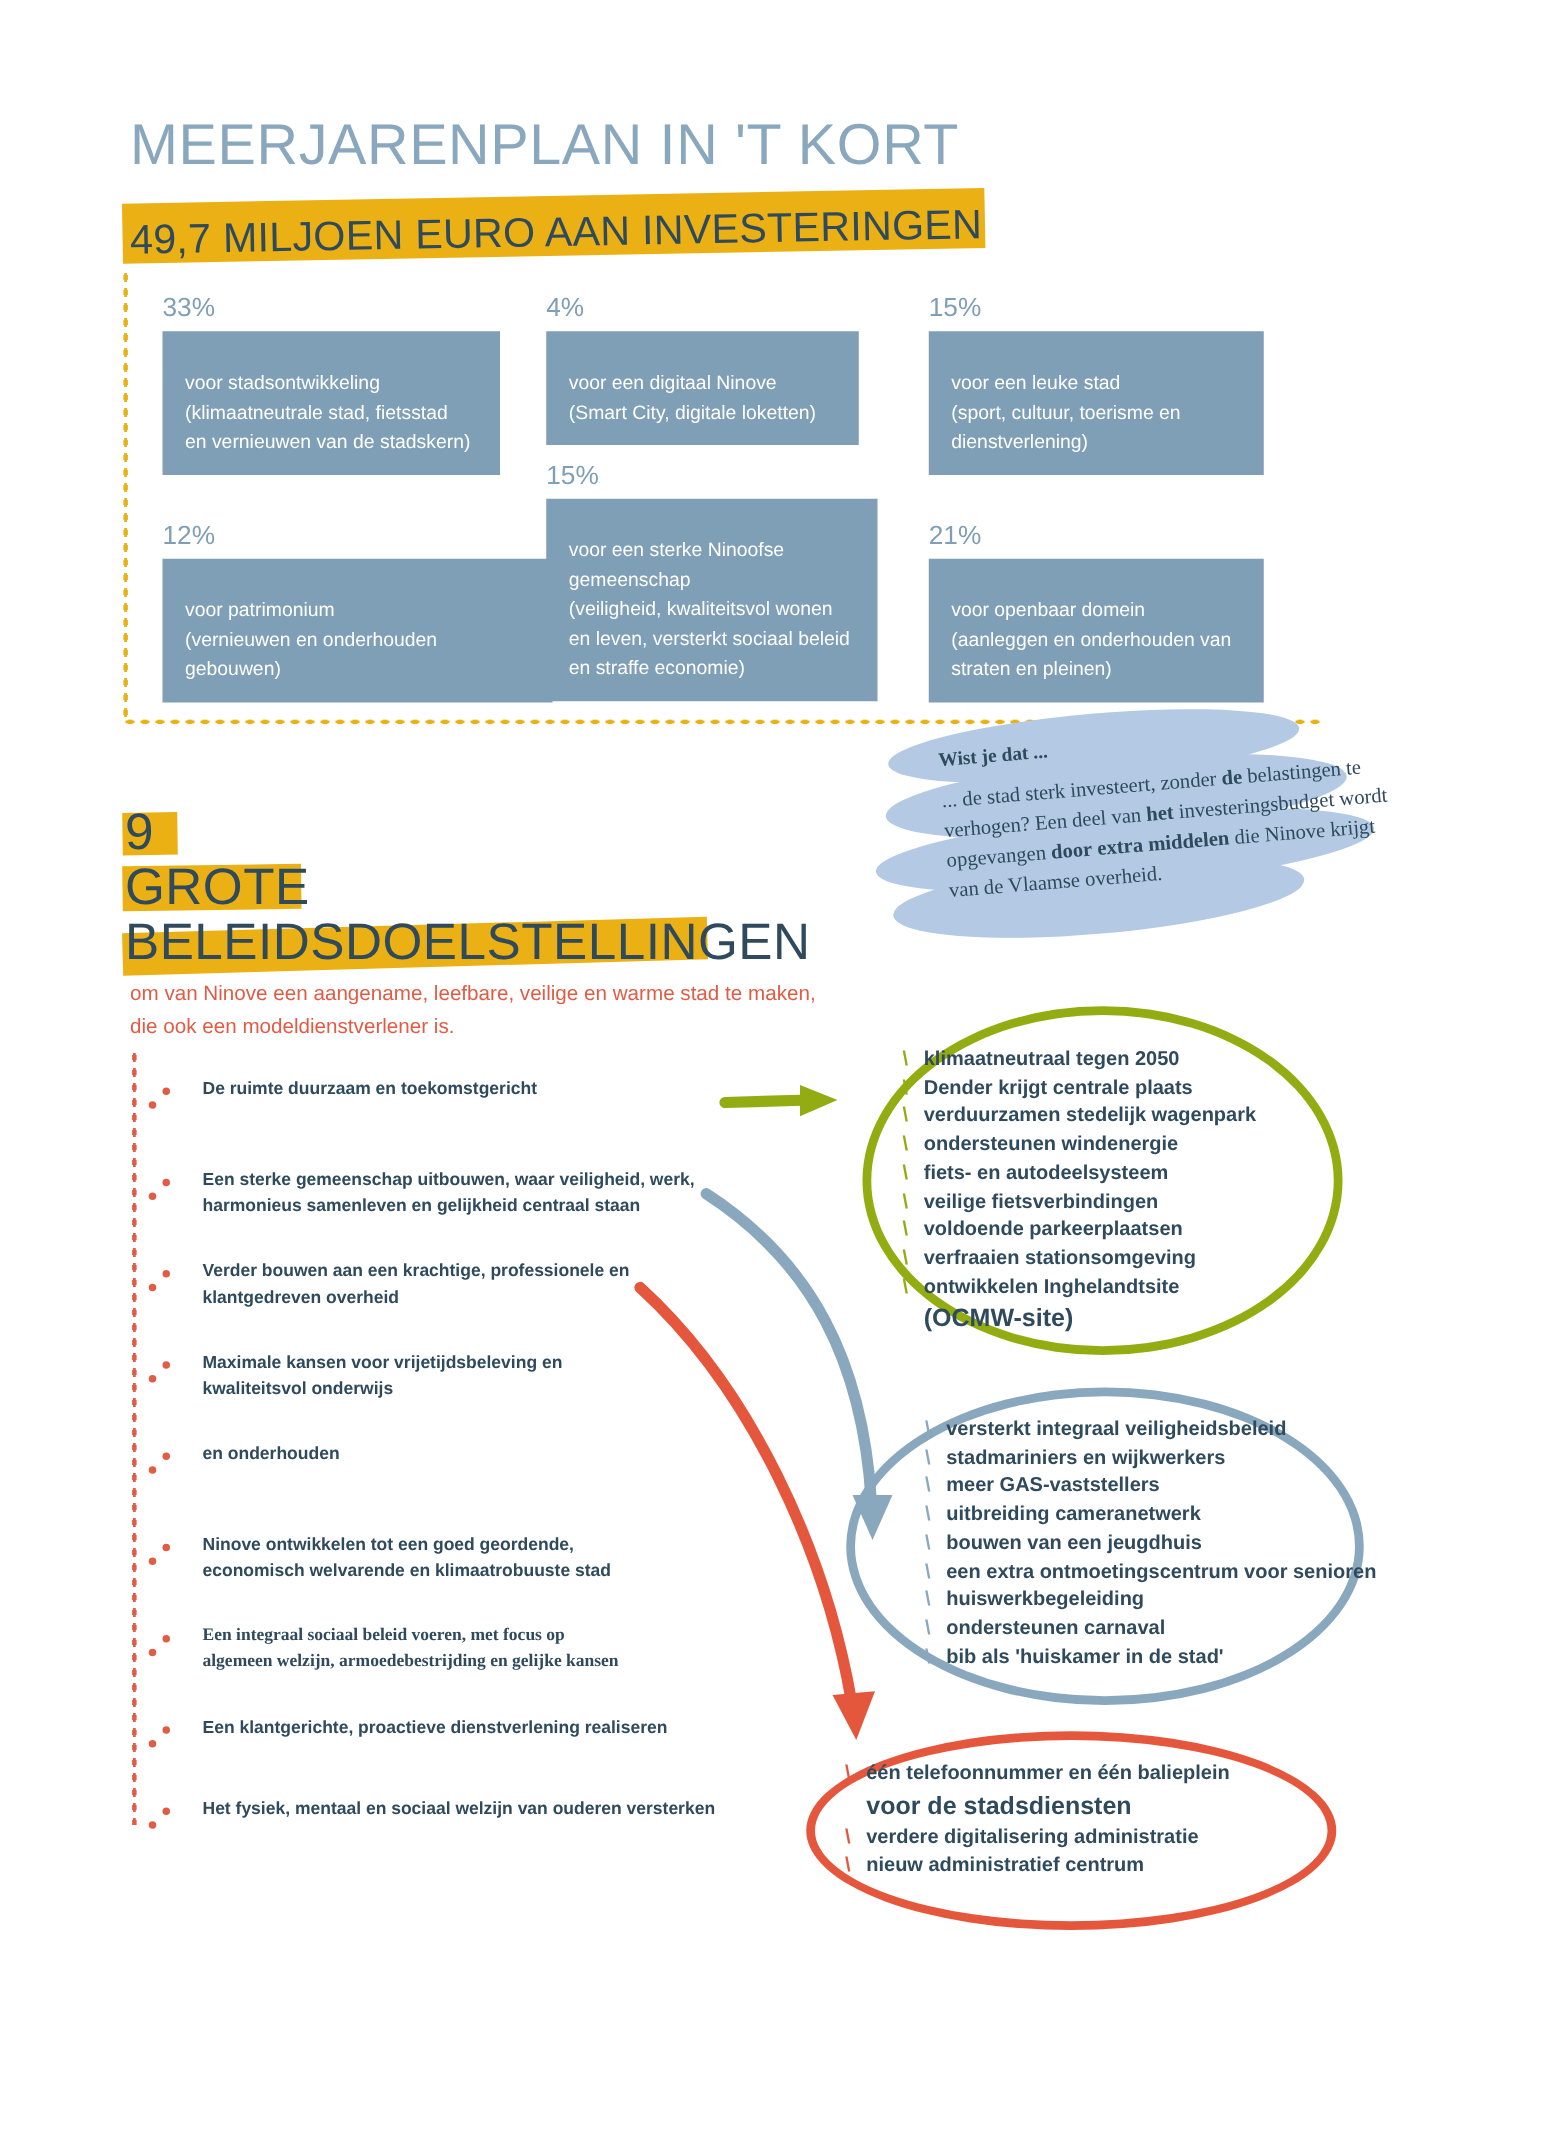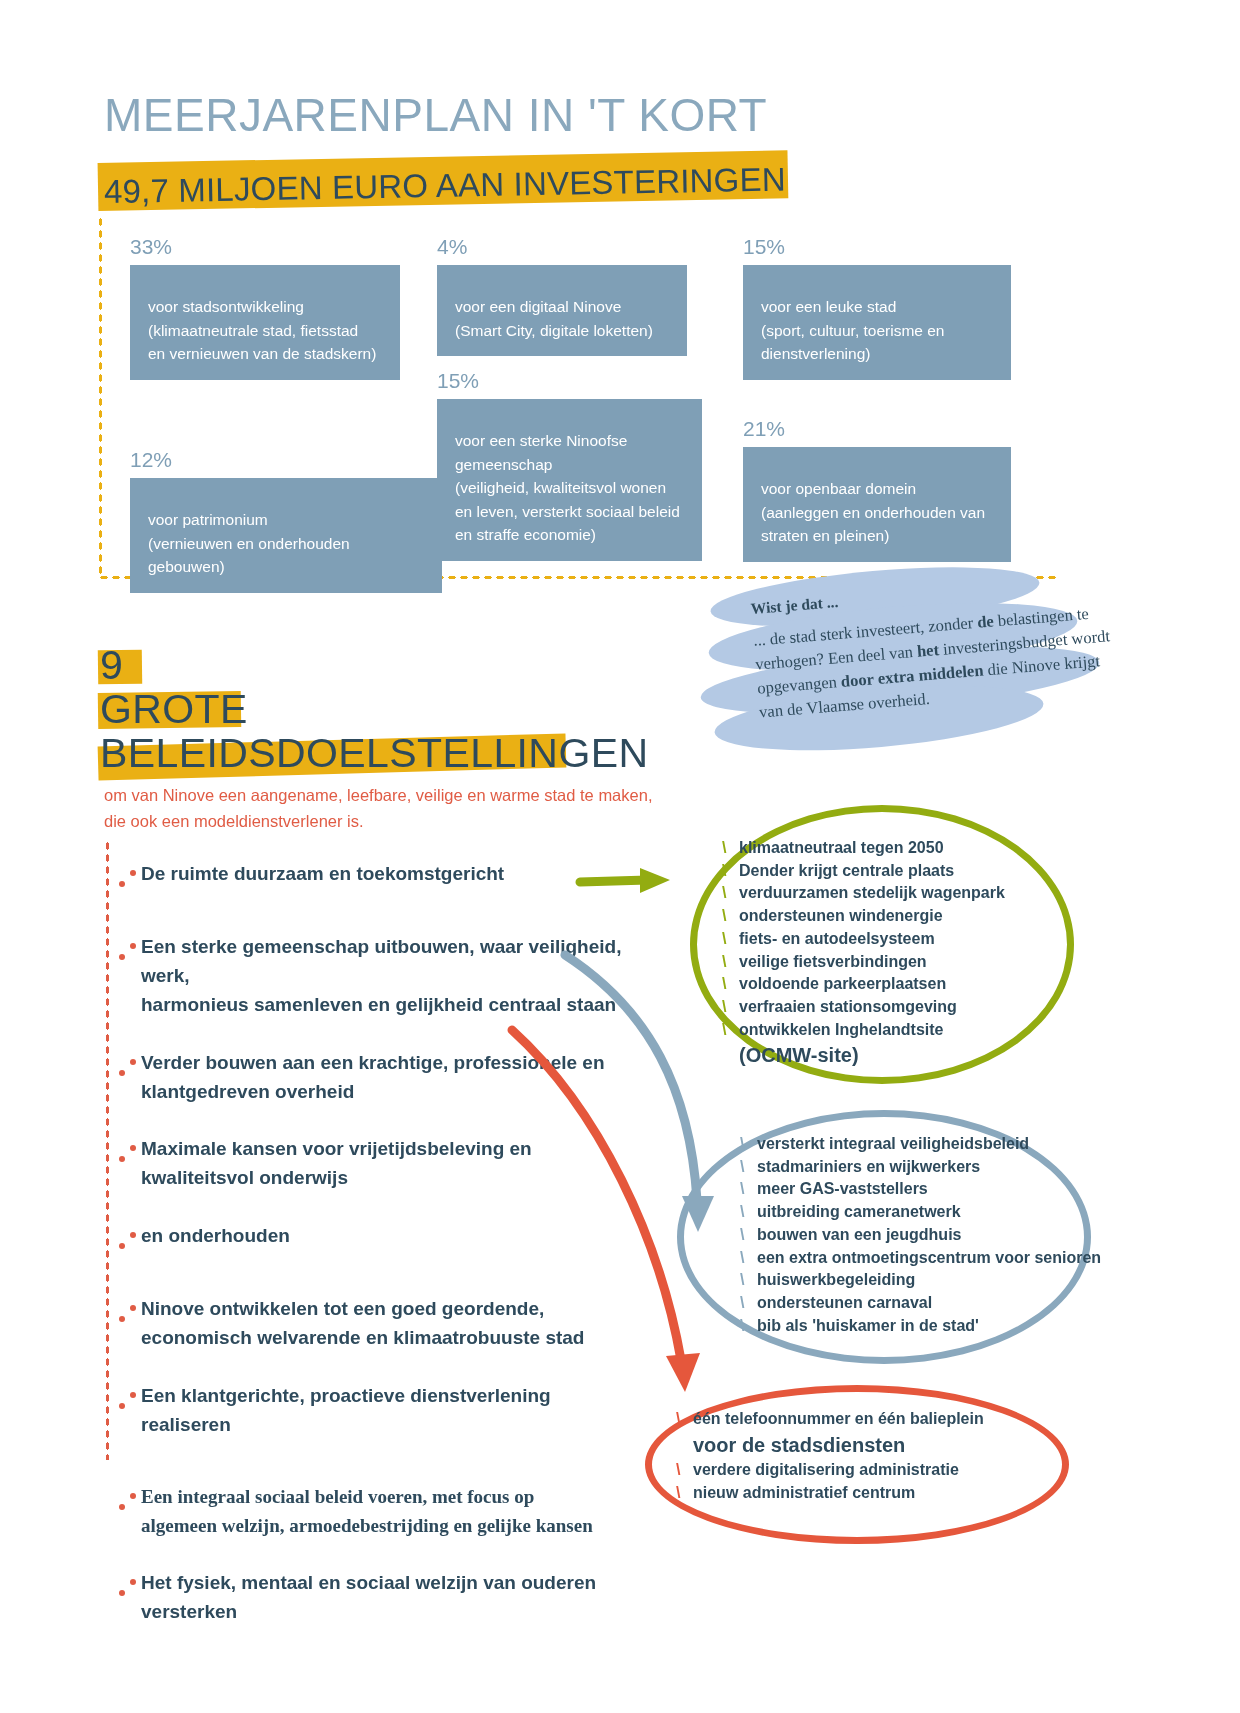--- a/index.html
+++ b/index.html
@@ -89,21 +89,21 @@
     background-image:radial-gradient(#e05c45 45%, transparent 47%);
     background-size:5px 12px;background-repeat:repeat-y;
   }
   
   #goal-list{position:absolute;left:112px;top:860px;width:520px;}
   .goal-item{position:relative;min-height:44px;margin-bottom:29px;}
   .goal-dot-a,.goal-dot-b{position:absolute;width:6px;height:6px;border-radius:50%;background:#e05c45;}
   .goal-dot-a{left:18px;top:10px;}
   .goal-dot-b{left:7px;top:21px;}
   .goal-text{
-    margin-left:29px;font-size:19px;line-height:1.52;color:#2e4a5c;font-weight:600;
+    margin-left:50px;font-size:14px;line-height:1.52;color:#2e4a5c;font-weight:600;
   }
   .goal-text.serifish{font-family:"Liberation Serif", serif;font-weight:700;}
 
   
   .circle{position:absolute;border-radius:50%;}
   #green-circle{
     left:690px;top:805px;width:370px;height:265px;
     border:7px solid #93ac11;
   }
   #blue-circle{
@@ -160,21 +160,21 @@
 
   <div class="pct-block" style="left:743px;top:236px;width:268px;">
     <div class="pct-num">15%</div>
     <div class="pct-box">
       <div>voor een leuke stad</div>
       <div>(sport, cultuur, toerisme en</div>
       <div>dienstverlening)</div>
     </div>
   </div>
 
-  <div class="pct-block" style="left:130px;top:418px;width:312px;margin-top:31px;">
+  <div class="pct-block" style="left:130px;top:418px;width:312px;">
     <div class="pct-num">12%</div>
     <div class="pct-box">
       <div>voor patrimonium</div>
       <div>(vernieuwen en onderhouden</div>
       <div>gebouwen)</div>
     </div>
   </div>
 
   <div class="pct-block" style="left:437px;top:370px;width:265px;">
     <div class="pct-num">15%</div>
@@ -273,35 +273,35 @@
       </div>
     </div>
     <div class="goal-item">
       <span class="goal-dot-a"></span>
       <span class="goal-dot-b"></span>
       <div class="goal-text">
         <div>Ninove ontwikkelen tot een goed geordende,</div>
         <div>economisch welvarende en klimaatrobuuste stad</div>
       </div>
     </div>
-    <div class="goal-item" style="min-height:22px;margin-bottom:43px;">
-      <span class="goal-dot-a"></span>
-      <span class="goal-dot-b"></span>
-      <div class="goal-text">
-        <div>Een klantgerichte, proactieve dienstverlening realiseren</div>
-      </div>
-    </div>
     <div class="goal-item">
       <span class="goal-dot-a"></span>
       <span class="goal-dot-b"></span>
       <div class="goal-text serifish">
         <div>Een integraal sociaal beleid voeren, met focus op</div>
         <div>algemeen welzijn, armoedebestrijding en gelijke kansen</div>
       </div>
     </div>
+    <div class="goal-item" style="min-height:22px;margin-bottom:43px;">
+      <span class="goal-dot-a"></span>
+      <span class="goal-dot-b"></span>
+      <div class="goal-text">
+        <div>Een klantgerichte, proactieve dienstverlening realiseren</div>
+      </div>
+    </div>
     <div class="goal-item" style="min-height:22px;">
       <span class="goal-dot-a"></span>
       <span class="goal-dot-b"></span>
       <div class="goal-text">
         <div>Het fysiek, mentaal en sociaal welzijn van ouderen versterken</div>
       </div>
     </div>
   </div>
 
   <div class="circle" id="green-circle"></div>

